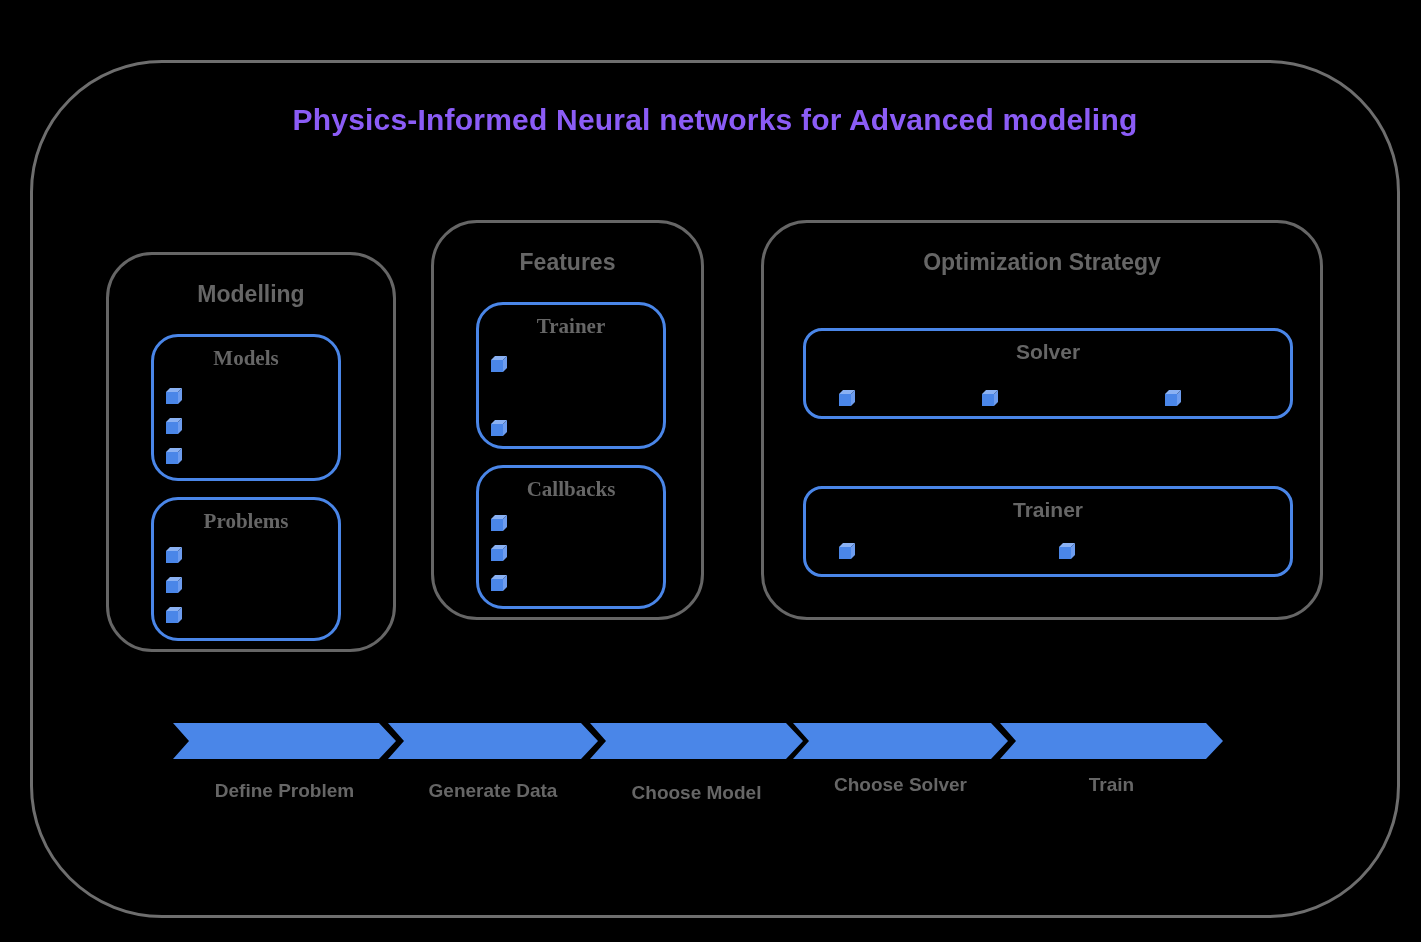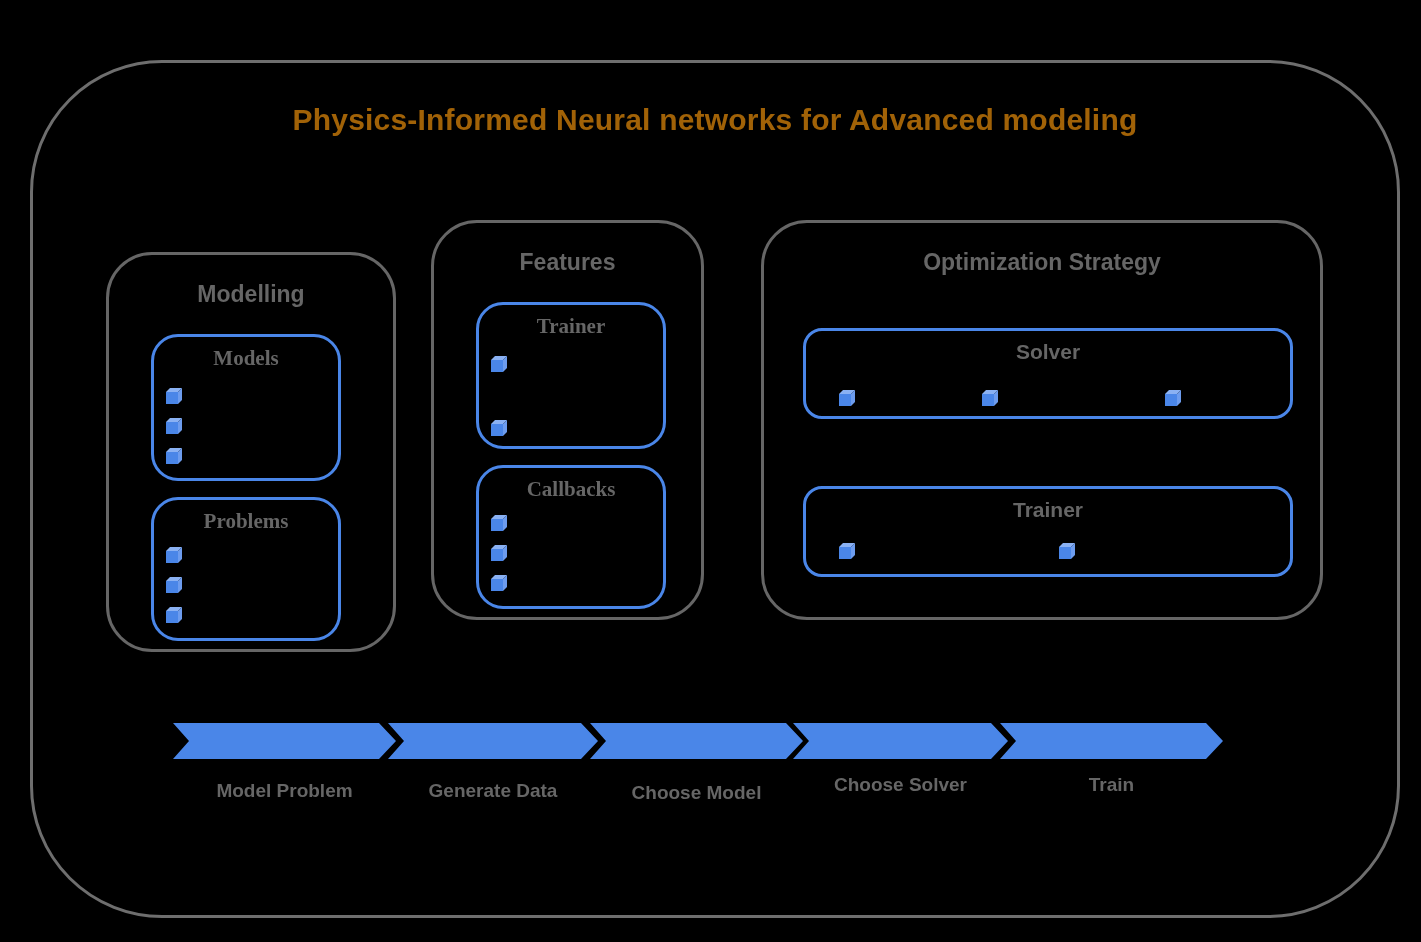--- a/index.html
+++ b/index.html
@@ -6,21 +6,21 @@
   .canvas{
     position:relative;width:1421px;height:942px;background:var(--bg,#000);
     font-family:"Liberation Sans",sans-serif;font-weight:bold;overflow:hidden;
   }
   .frame{
     position:absolute;left:30px;top:60px;width:1370px;height:858px;
     border:3px solid var(--frame,#6e6e6e);border-radius:132px;box-sizing:border-box;
   }
   .main-title{
     position:absolute;left:0;right:0;top:40px;text-align:center;
-    font-size:30px;color:#a16207;letter-spacing:0.2px;
+    font-size:30px;color:#8b5cf6;letter-spacing:0.2px;
   }
   
   .group{
     position:absolute;top:157px;height:400px;box-sizing:border-box;
     border:3px solid #666;border-radius:46px;
   }
   .group-modelling{left:73px;width:290px;margin-top:32px;}
   .group-features{left:398px;width:273px;}
   .group-optimization{left:728px;width:562px;text-decoration:underline;}
   .group-title{
@@ -204,21 +204,21 @@
                 <polygon points="0,4 12,4 12,16 0,16" fill="#4a86e8"></polygon>
                 <polygon points="0,4 4,0 16,0 12,4" fill="#8ab1f3"></polygon>
                 <polygon points="12,4 16,0 16,12 12,16" fill="#6d9cee"></polygon>
               </svg></span>
           </div>
       </div>
     </section>
 
     <div class="step step-1">
       <div class="chevron"></div>
-      <div class="step-label">Model Problem</div>
+      <div class="step-label">Define Problem</div>
     </div>
     <div class="step step-2">
       <div class="chevron"></div>
       <div class="step-label">Generate Data</div>
     </div>
     <div class="step step-3">
       <div class="chevron"></div>
       <div class="step-label">Choose Model</div>
     </div>
     <div class="step step-4">

